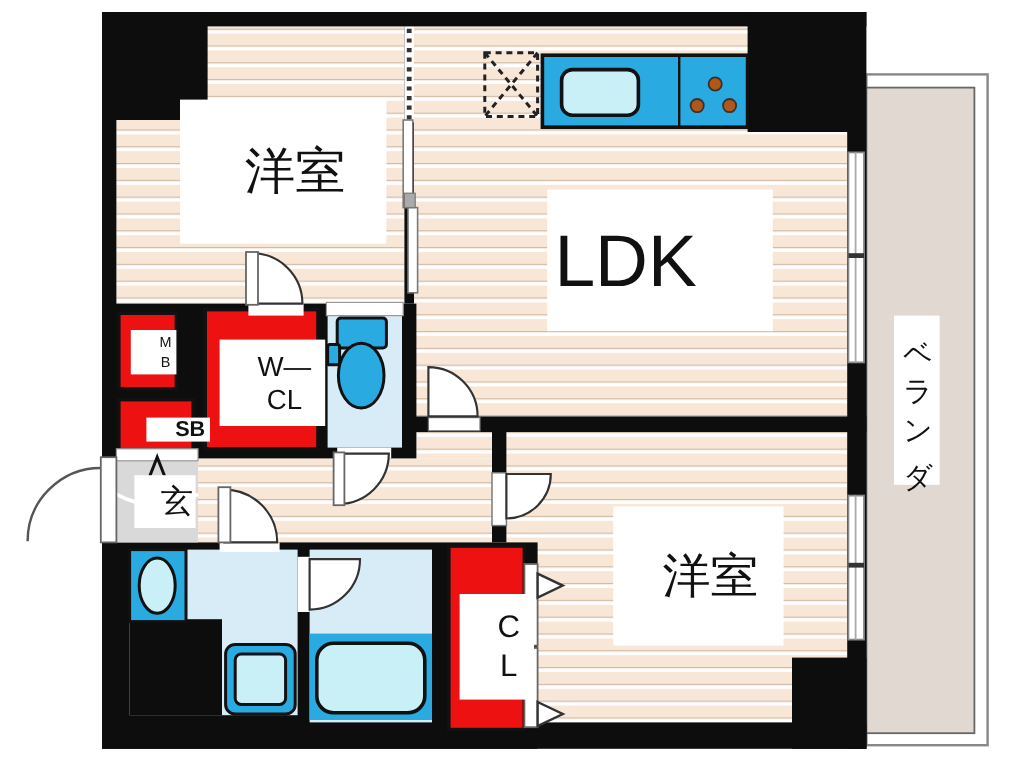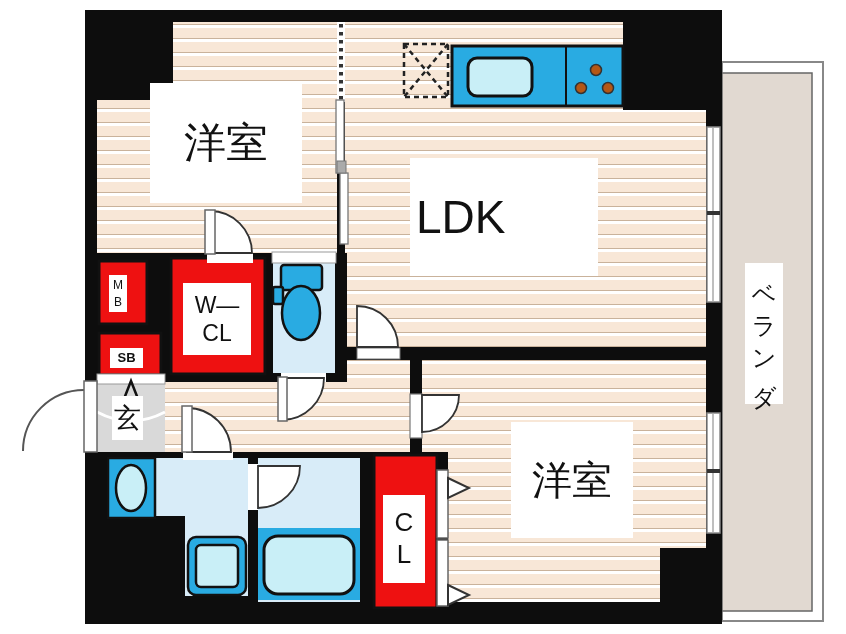--- a/index.html
+++ b/index.html
@@ -1,29 +1,29 @@
 <!DOCTYPE html>
 <html><head>
 <meta charset="utf-8">
 <style>
   html,body{margin:0;padding:0;background:#fff;}
   #stage{position:relative;width:846px;height:634px;background:#fff;overflow:hidden;
          font-family:"Liberation Sans","DejaVu Sans",sans-serif;}
   #plan-svg{position:absolute;left:0;top:0;}
   .wall{fill:#0d0d0d;}
   .lbl{position:absolute;background:#fff;color:#111;display:flex;flex-direction:column;
-       justify-content:center;text-align:center;line-height:1.22;}
+       justify-content:center;text-align:center;line-height:1.22;padding-left:20px;}
   .lbl span{display:block;white-space:nowrap;}
   #bed1-label{left:150px;top:83px;width:152px;height:120px;font-size:42px;}
-  #ldk-label{left:410px;top:158px;width:182px;height:118px;font-size:46px;text-align:left;padding-left:6px;}
+  #ldk-label{left:456px;top:158px;width:182px;height:118px;font-size:61px;text-align:left;padding-left:6px;}
   #bed2-label{left:511px;top:422px;width:122px;height:116px;font-size:40px;}
   #wcl-label{left:183px;top:283px;width:68px;height:72px;font-size:23px;}
   #cl-label{left:383px;top:495px;width:42px;height:88px;font-size:26px;}
   #mb-label{left:109px;top:275px;width:18px;height:37px;font-size:12px;line-height:1.35;}
-  #sb-label{left:110px;top:348px;width:33px;height:20px;font-size:13px;font-weight:bold;}
+  #sb-label{left:122px;top:348px;width:33px;height:20px;font-size:18px;font-weight:bold;}
   #genkan-label{left:112px;top:396px;width:31px;height:44px;font-size:27px;}
   #balcony-label{position:absolute;left:745px;top:263px;background:#fff;color:#111;
        writing-mode:vertical-rl;text-orientation:upright;font-size:24px;letter-spacing:6px;
        padding:4px 3px;}
 </style>
 </head>
 <body>
 
 <div id="stage">
 

